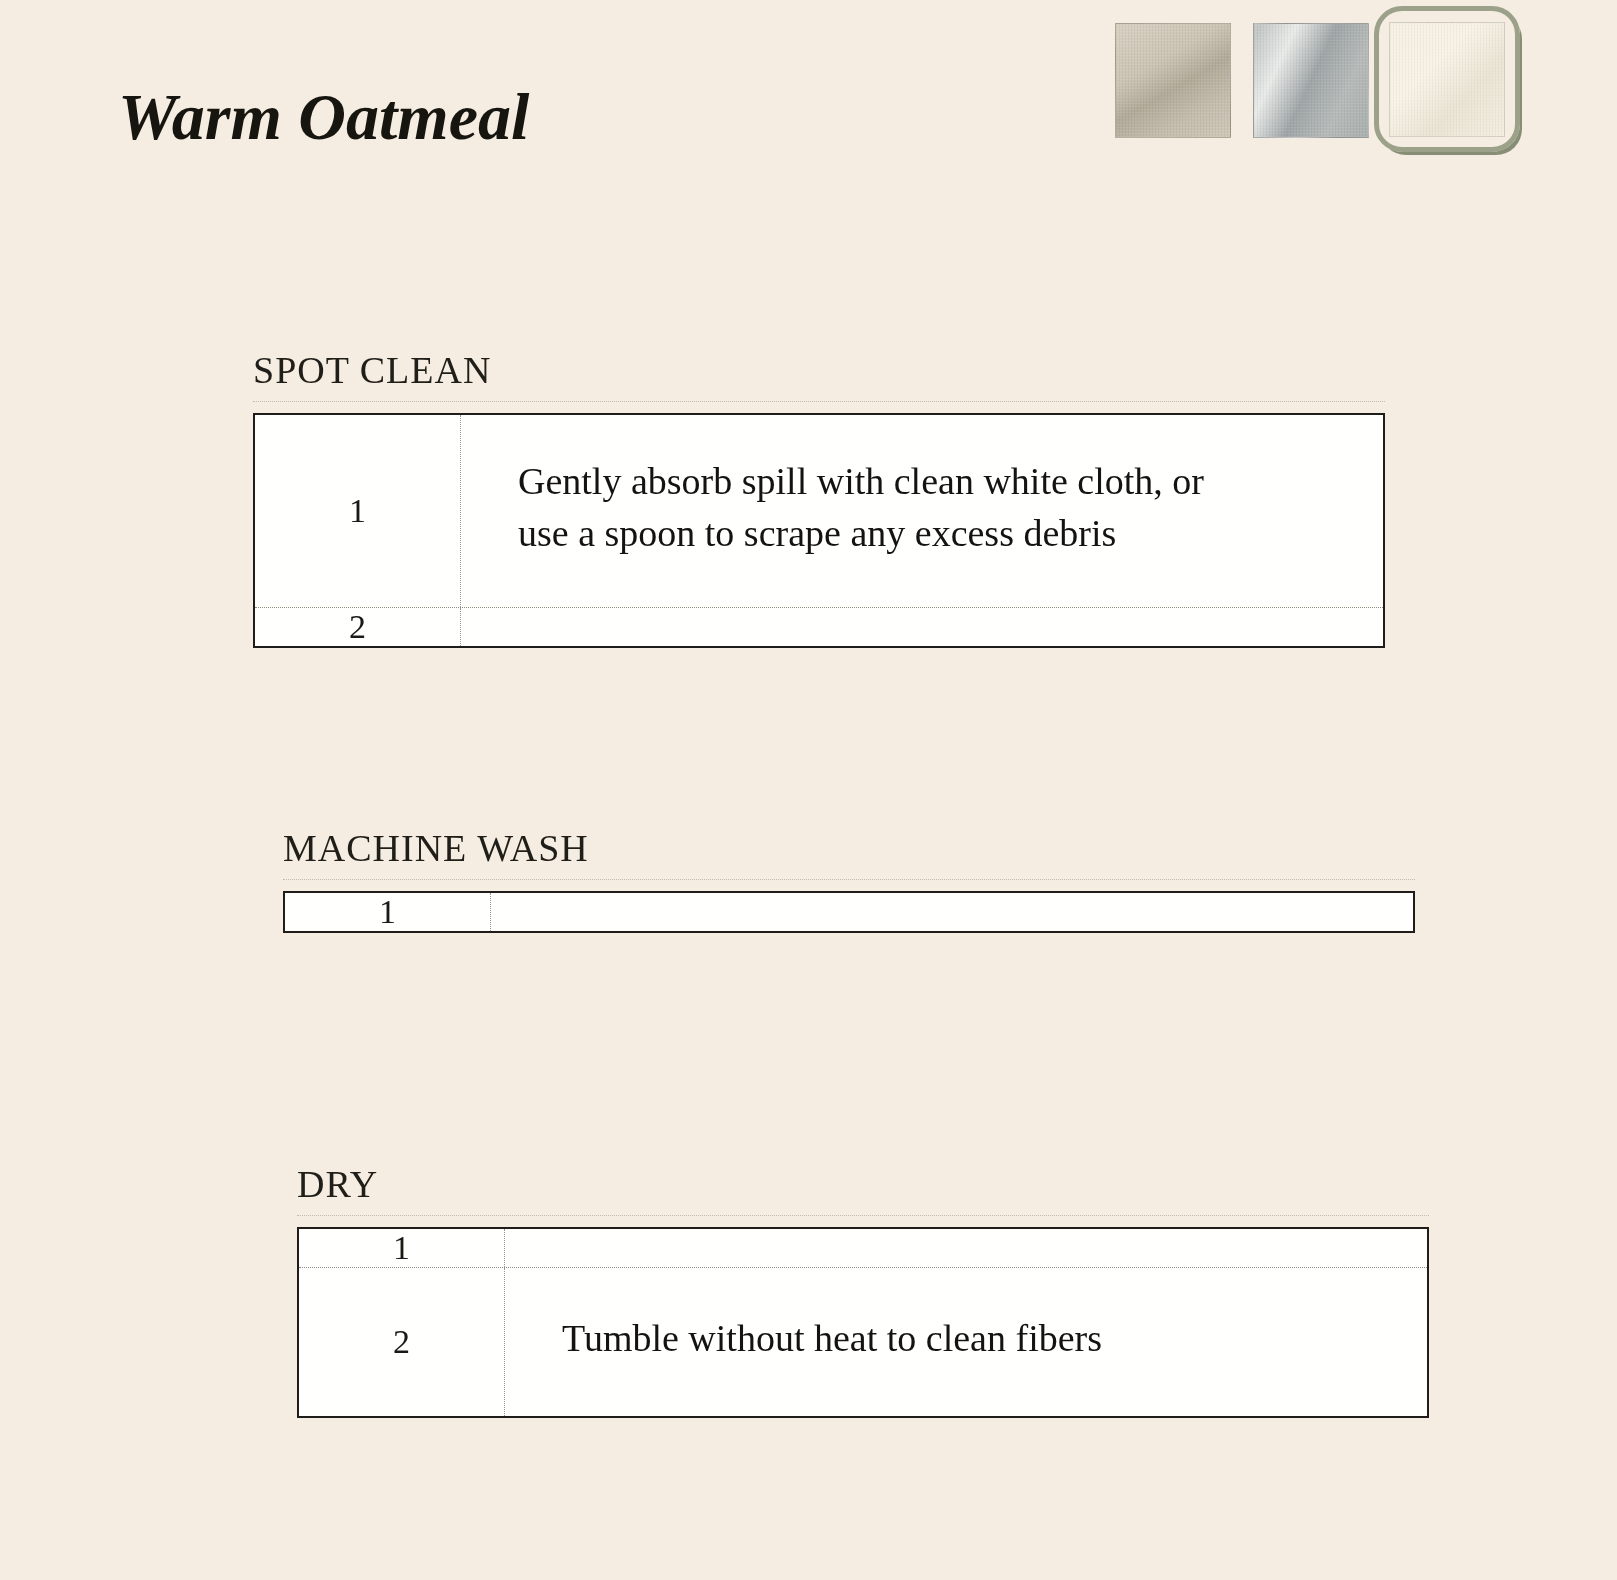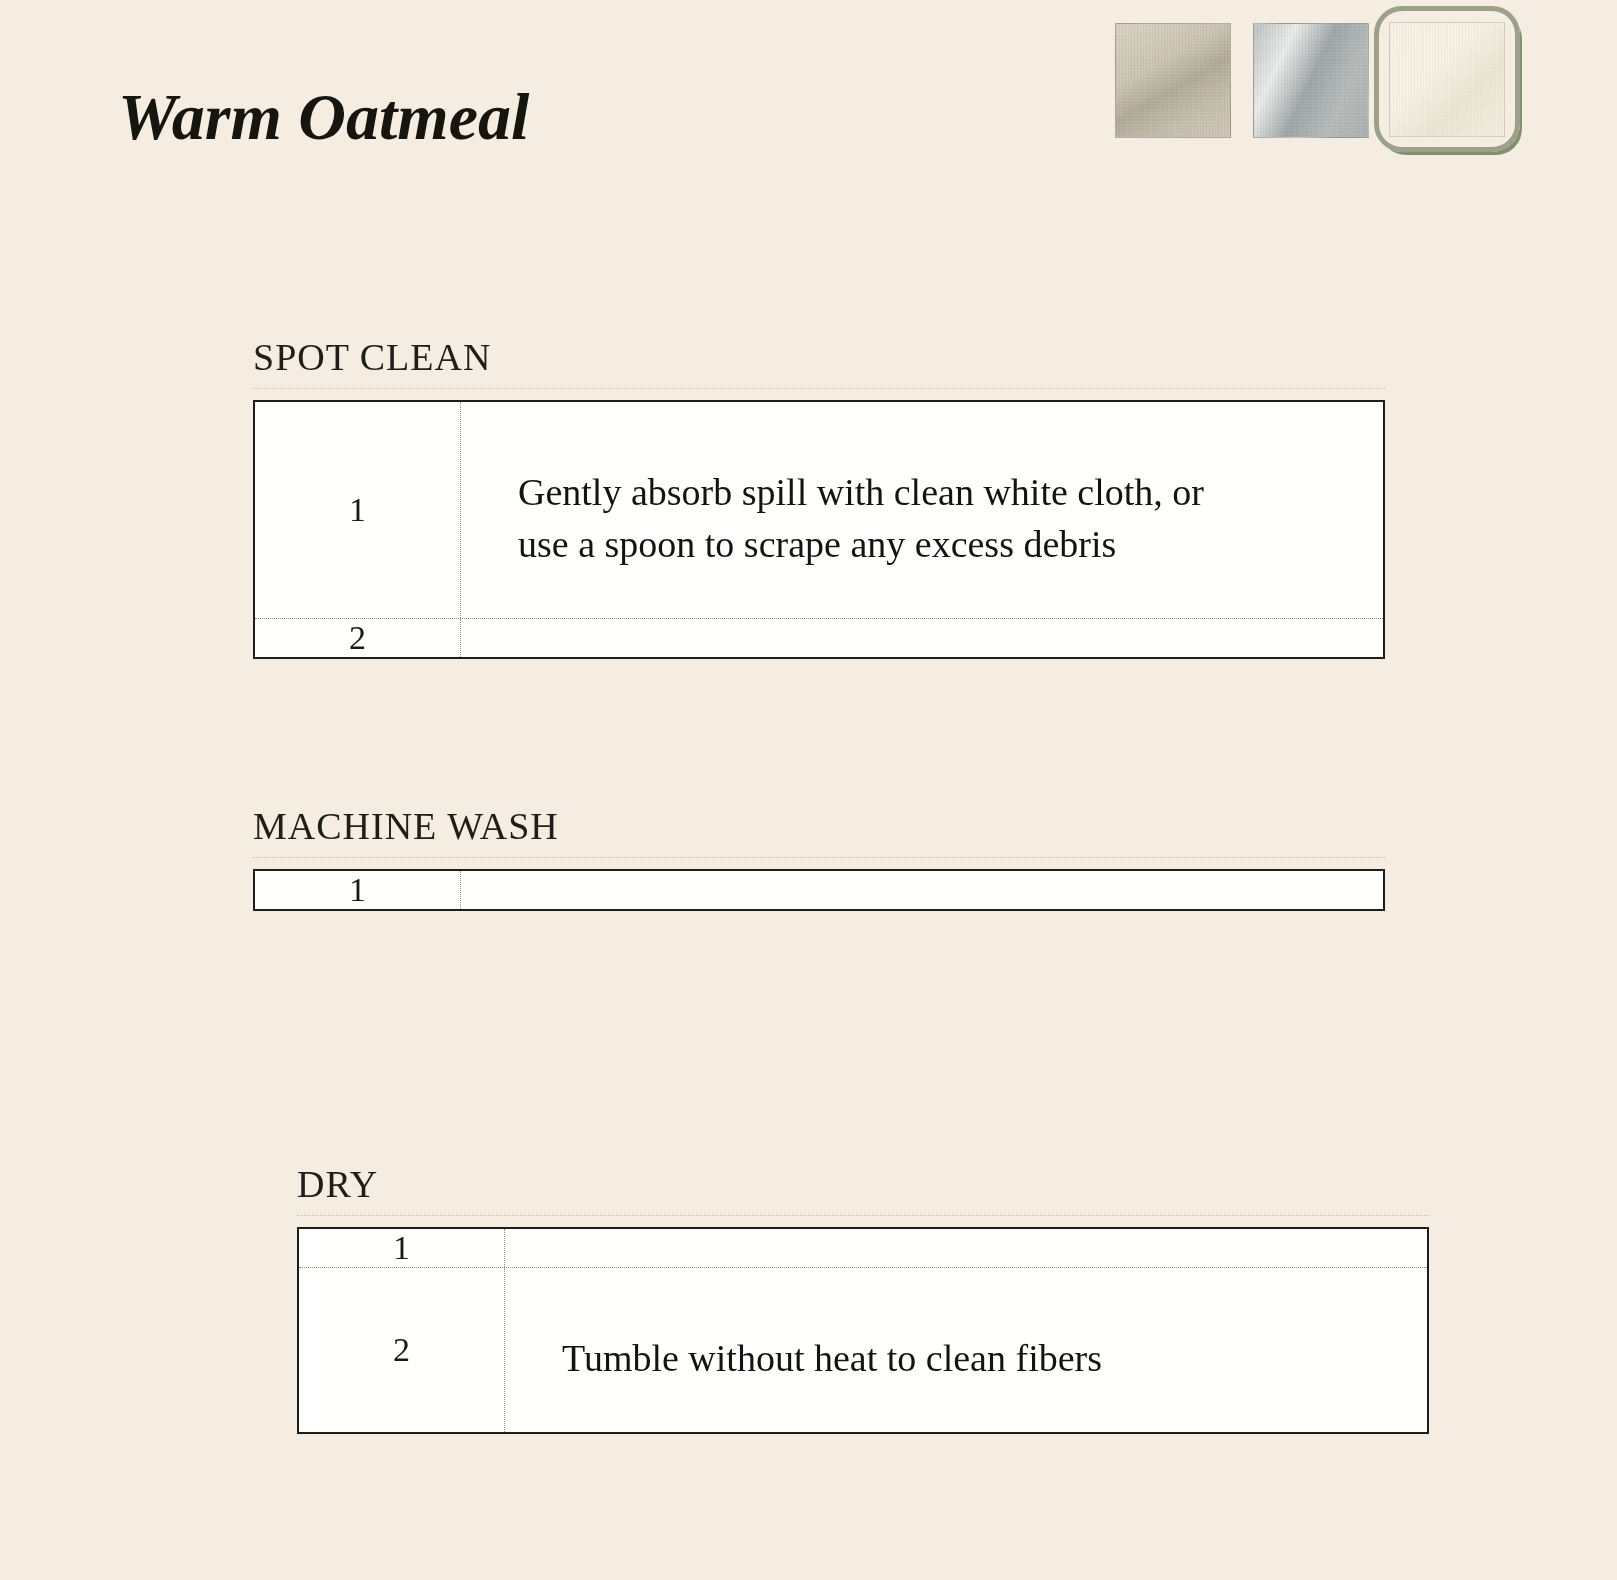--- a/index.html
+++ b/index.html
@@ -81,22 +81,22 @@
       repeating-linear-gradient(90deg, rgba(0,0,0,.03) 0 1px, transparent 1px 3px),
       linear-gradient(135deg,#f5f0e3 0%,#f7f2e5 38%,#e9e4d3 66%,#f2edde 100%);
   }
 
   
   .care-section{
     position:absolute;
     left:253px;
     width:1132px;
   }
-  .sec-spot-clean{ top:335px; }
-  .sec-machine-wash{ top:804px; }
+  .sec-spot-clean{ top:348px; }
+  .sec-machine-wash{ top:826px;margin-left:30px; }
   .sec-dry{ top:1162px;margin-left:44px; }
 
   .section-heading{
     font-size:38px;
     line-height:44px;
     letter-spacing:1px;
     color:#201e18;
     padding-bottom:9px;
     border-bottom:1px dotted #c3bcae;
   }
@@ -120,21 +120,21 @@
     display:flex;
     align-items:center;
     justify-content:center;
     font-size:34px;
     color:#1b1914;
   }
   .text-cell{
     flex:1;
     box-sizing:border-box;
     min-height:148px;
-    padding:64px 40px 48px 57px;
+    padding:40px 40px 48px 57px;
     display:flex;
     align-items:center;
   }
   .text-cell p{
     margin:0;
     max-width:700px;
     font-size:38px;
     line-height:52px;
     color:#151310;
   }

